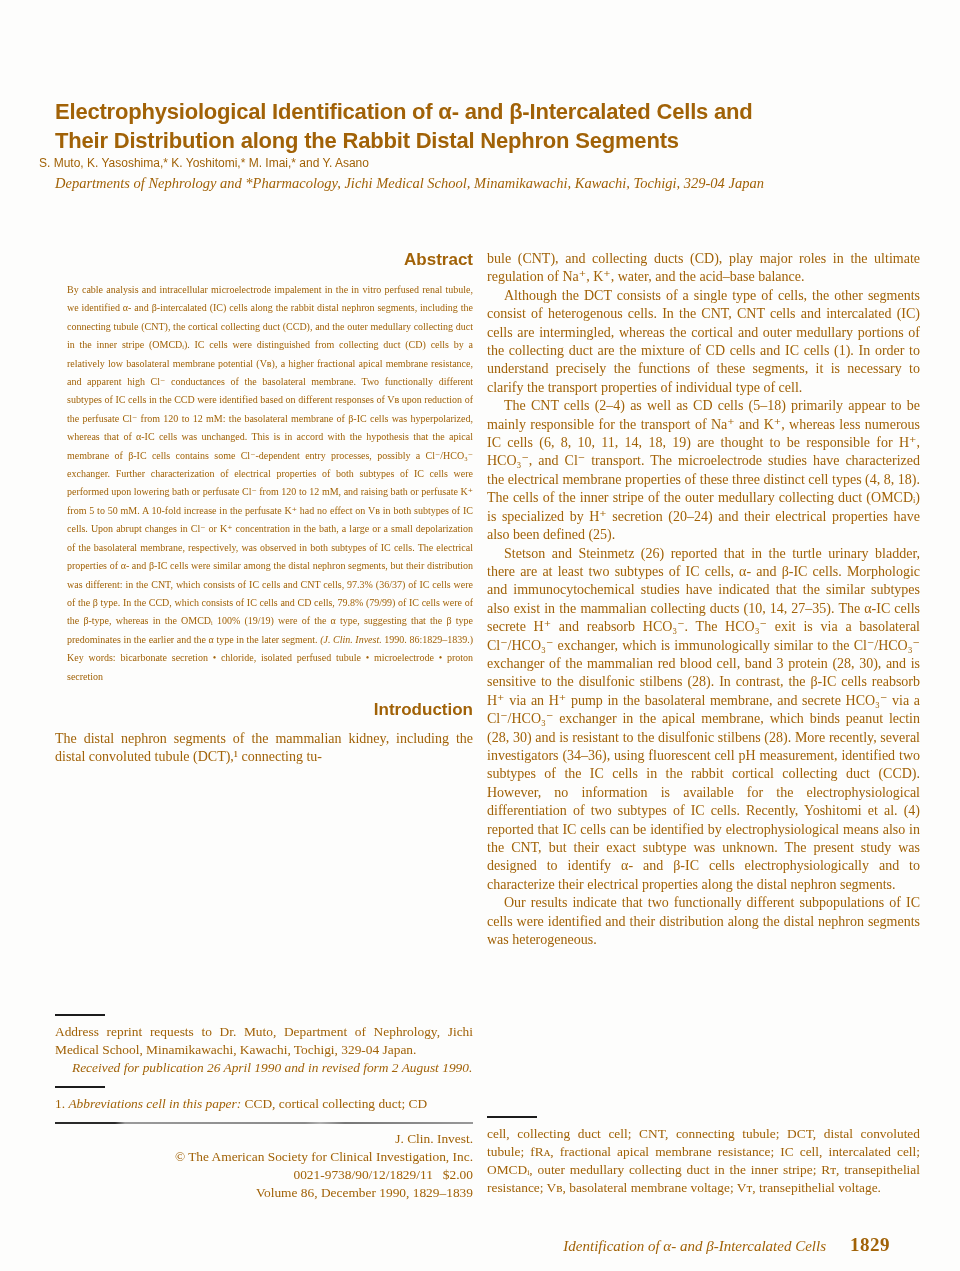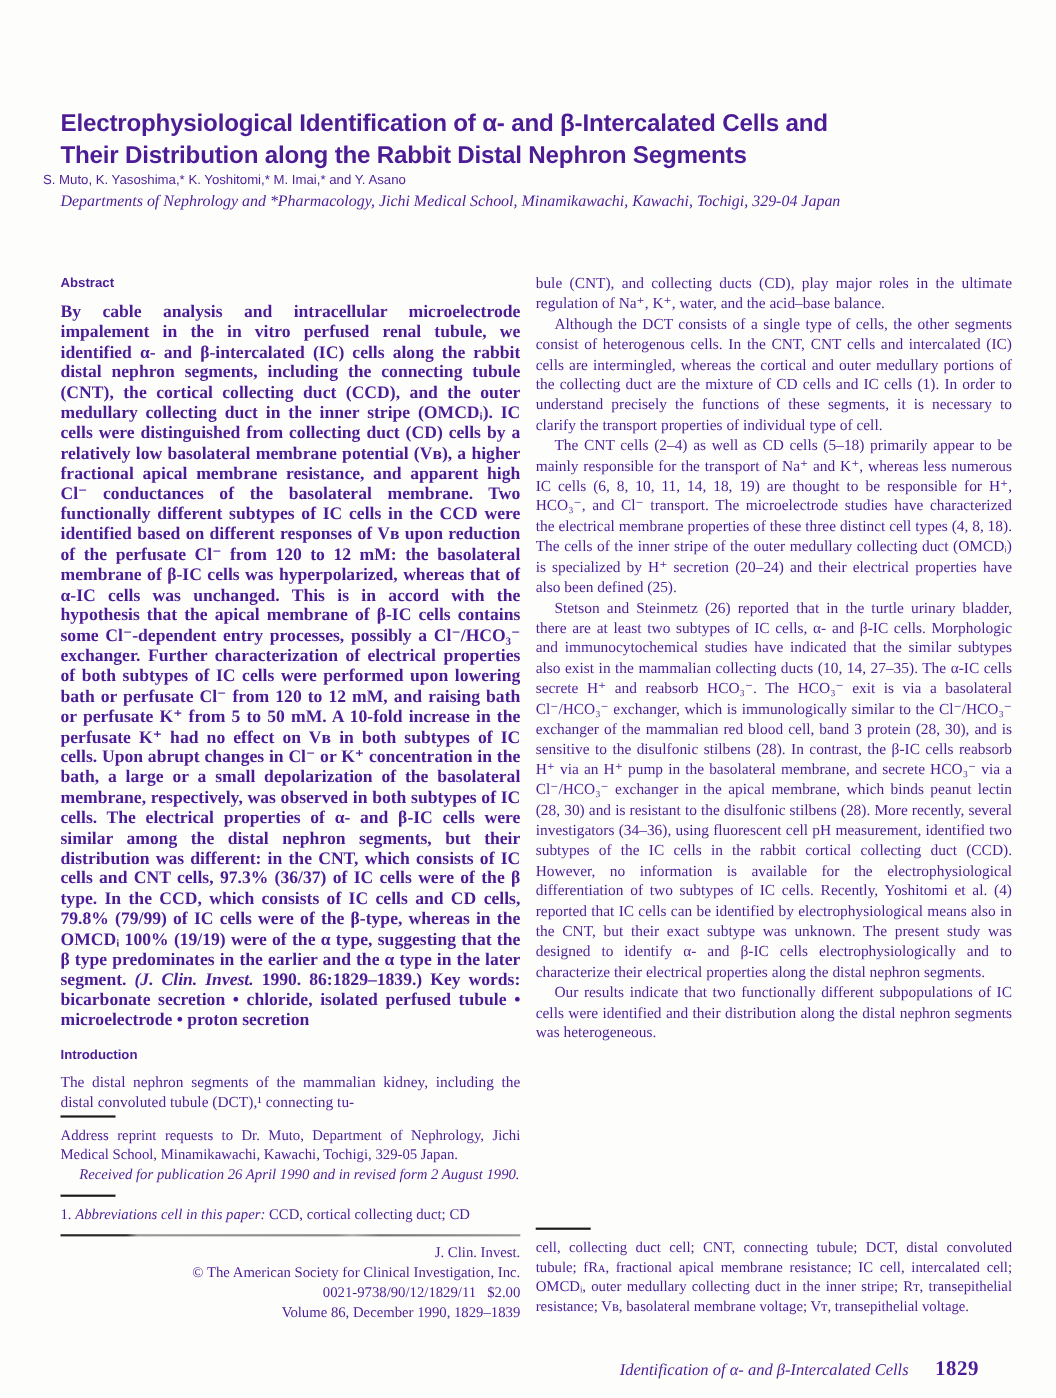--- a/index.html
+++ b/index.html
@@ -1,20 +1,20 @@
 <!DOCTYPE html>
 <html><head>
 <meta charset="utf-8">
 <style>
   html,body{margin:0;padding:0;background:#e8e8e8;}
   .page{
     position:relative;
     width:960px;height:1271px;
     background:#fdfdfc;
-    color:#4c1d95;
+    color:#a16207;
     font-family:"Liberation Serif","DejaVu Serif","DejaVu Sans",serif;
     overflow:hidden;
   }
 
   .title{
     position:absolute;left:55px;top:82px;width:790px;
     font-family:"Liberation Sans","DejaVu Sans",sans-serif;
     font-weight:bold;font-size:22px;line-height:29px;
     letter-spacing:-0.2px;
   }
@@ -27,28 +27,28 @@
     position:absolute;left:55px;top:175px;width:860px;
     font-style:italic;font-size:14.5px;
   }
 
   .col{position:absolute;top:250px;text-align:justify;}
   .col-left{left:55px;width:418px;max-height:760px;overflow:hidden;}
   .col-right{left:487px;width:433px;max-height:864px;overflow:hidden;}
 
   h2.section{
     font-family:"Liberation Sans","DejaVu Sans",sans-serif;
-    font-weight:bold;font-size:12px;
-    margin:0 0 11px 0;text-align:left;
+    font-weight:bold;font-size:17px;
+    margin:0 0 11px 0;text-align:right;
   }
   h2.intro-h{margin:14px 0 10px 0;}
 
   p{margin:0;}
   .body-text{font-size:14px;line-height:18.4px;}
-  .abstract-body{font-weight:bold;font-size:16px;line-height:18.4px;}
+  .abstract-body{font-weight:normal;font-size:10px;line-height:18.4px;margin-left:12px;}
   .indent{text-indent:17px;}
   .ital{font-style:italic;}
 
   .fn-left{position:absolute;left:55px;top:1014px;width:418px;text-align:justify;}
   .fn-right{position:absolute;left:487px;top:1116px;width:433px;text-align:justify;}
   .fn-text{font-size:13.4px;line-height:18px;}
   .fn-rule{width:50px;height:0;border-top:2px solid #1c1c1c;margin:0 0 7px 0;}
   .fn-rule2{margin:9px 0 7px 0;}
   .long-rule{
     width:100%;height:2px;margin:9px 0 6px 0;
@@ -84,21 +84,21 @@
   <div class="col col-right">
     <p class="body-text">bule (CNT), and collecting ducts (CD), play major roles in the ultimate regulation of Na⁺, K⁺, water, and the acid–base balance.</p>
     <p class="body-text indent">Although the DCT consists of a single type of cells, the other segments consist of heterogenous cells. In the CNT, CNT cells and intercalated (IC) cells are intermingled, whereas the cortical and outer medullary portions of the collecting duct are the mixture of CD cells and IC cells (1). In order to understand precisely the functions of these segments, it is necessary to clarify the transport properties of individual type of cell.</p>
     <p class="body-text indent">The CNT cells (2–4) as well as CD cells (5–18) primarily appear to be mainly responsible for the transport of Na⁺ and K⁺, whereas less numerous IC cells (6, 8, 10, 11, 14, 18, 19) are thought to be responsible for H⁺, HCO₃⁻, and Cl⁻ transport. The microelectrode studies have characterized the electrical membrane properties of these three distinct cell types (4, 8, 18). The cells of the inner stripe of the outer medullary collecting duct (OMCDᵢ) is specialized by H⁺ secretion (20–24) and their electrical properties have also been defined (25).</p>
     <p class="body-text indent">Stetson and Steinmetz (26) reported that in the turtle urinary bladder, there are at least two subtypes of IC cells, α- and β-IC cells. Morphologic and immunocytochemical studies have indicated that the similar subtypes also exist in the mammalian collecting ducts (10, 14, 27–35). The α-IC cells secrete H⁺ and reabsorb HCO₃⁻. The HCO₃⁻ exit is via a basolateral Cl⁻/HCO₃⁻ exchanger, which is immunologically similar to the Cl⁻/HCO₃⁻ exchanger of the mammalian red blood cell, band 3 protein (28, 30), and is sensitive to the disulfonic stilbens (28). In contrast, the β-IC cells reabsorb H⁺ via an H⁺ pump in the basolateral membrane, and secrete HCO₃⁻ via a Cl⁻/HCO₃⁻ exchanger in the apical membrane, which binds peanut lectin (28, 30) and is resistant to the disulfonic stilbens (28). More recently, several investigators (34–36), using fluorescent cell pH measurement, identified two subtypes of the IC cells in the rabbit cortical collecting duct (CCD). However, no information is available for the electrophysiological differentiation of two subtypes of IC cells. Recently, Yoshitomi et al. (4) reported that IC cells can be identified by electrophysiological means also in the CNT, but their exact subtype was unknown. The present study was designed to identify α- and β-IC cells electrophysiologically and to characterize their electrical properties along the distal nephron segments.</p>
     <p class="body-text indent">Our results indicate that two functionally different subpopulations of IC cells were identified and their distribution along the distal nephron segments was heterogeneous.</p>
   </div>
 
   <div class="fn-left">
     <div class="fn-rule"></div>
-    <p class="fn-text">Address reprint requests to Dr. Muto, Department of Nephrology, Jichi Medical School, Minamikawachi, Kawachi, Tochigi, 329-05 Japan.</p>
+    <p class="fn-text">Address reprint requests to Dr. Muto, Department of Nephrology, Jichi Medical School, Minamikawachi, Kawachi, Tochigi, 329-04 Japan.</p>
     <p class="fn-text ital indent">Received for publication 26 April 1990 and in revised form 2 August 1990.</p>
     <div class="fn-rule fn-rule2"></div>
     <p class="fn-text"><span>1. </span><span class="ital">Abbreviations cell in this paper:</span><span> CCD, cortical collecting duct; CD</span></p>
     <div class="long-rule"></div>
     <div class="journal-info">
       <p>J. Clin. Invest.</p>
       <p>© The American Society for Clinical Investigation, Inc.</p>
       <p>0021-9738/90/12/1829/11&nbsp;&nbsp;&nbsp;$2.00</p>
       <p>Volume 86, December 1990, 1829–1839</p>
     </div>

